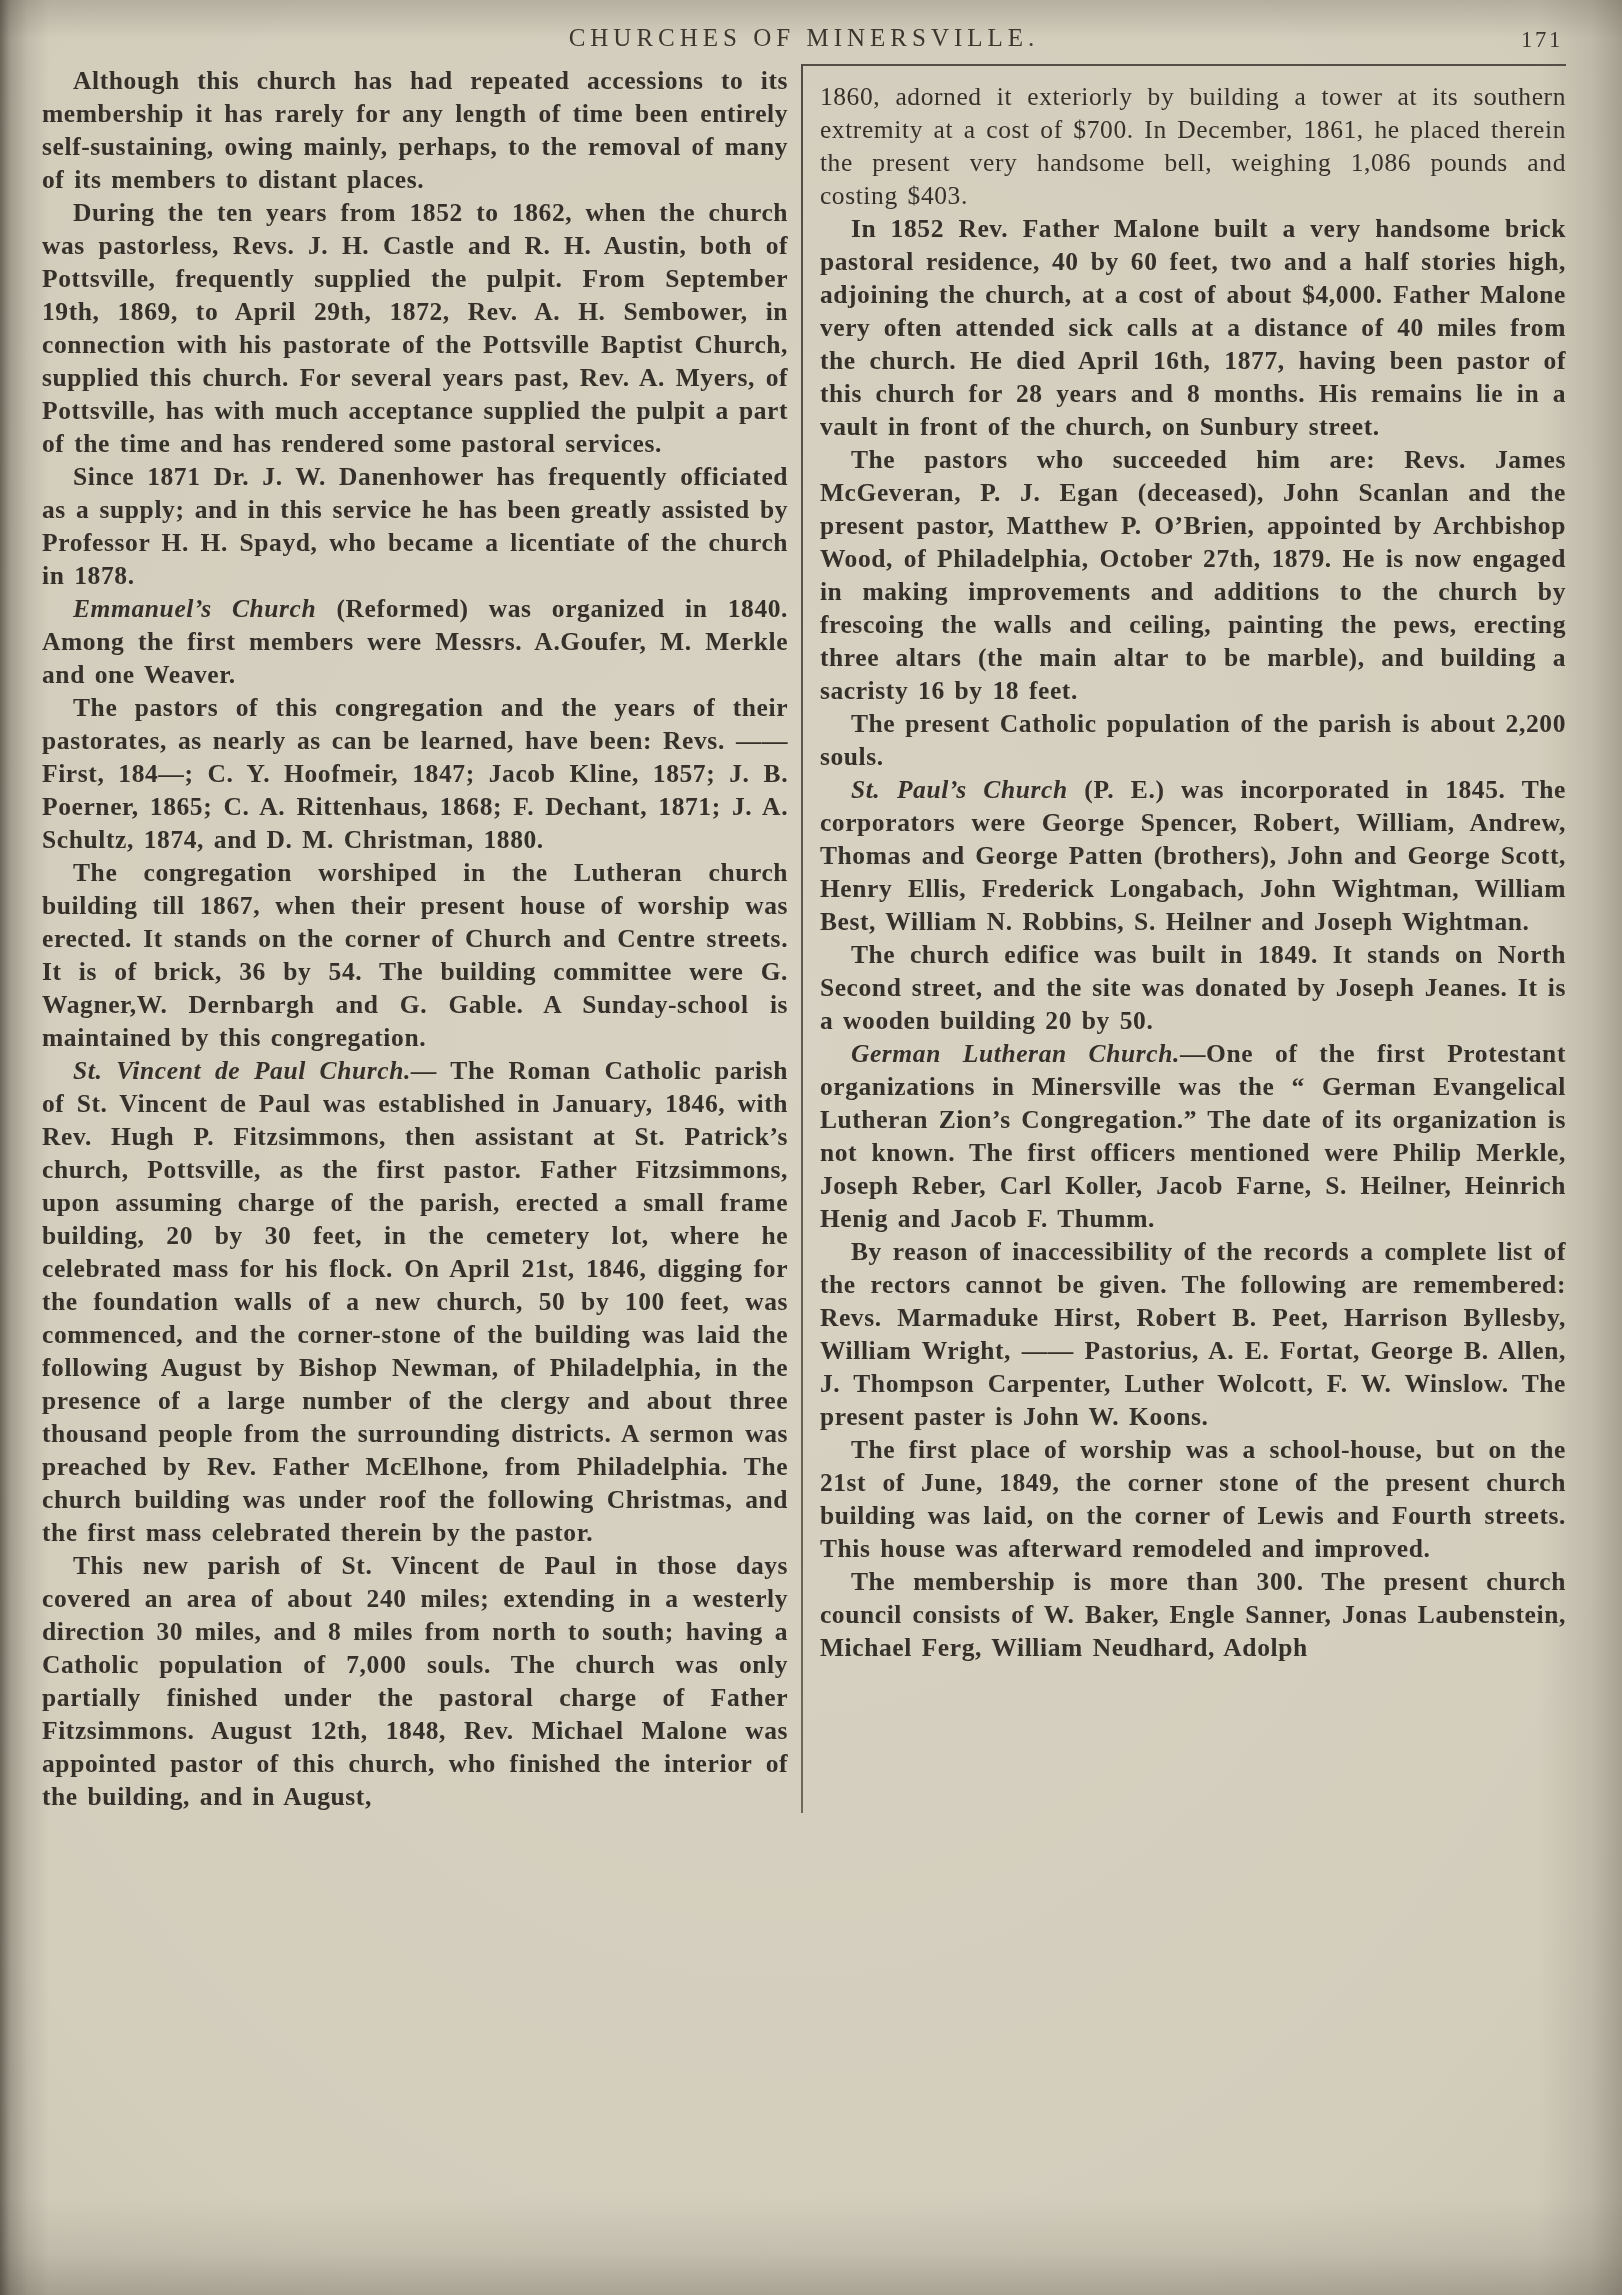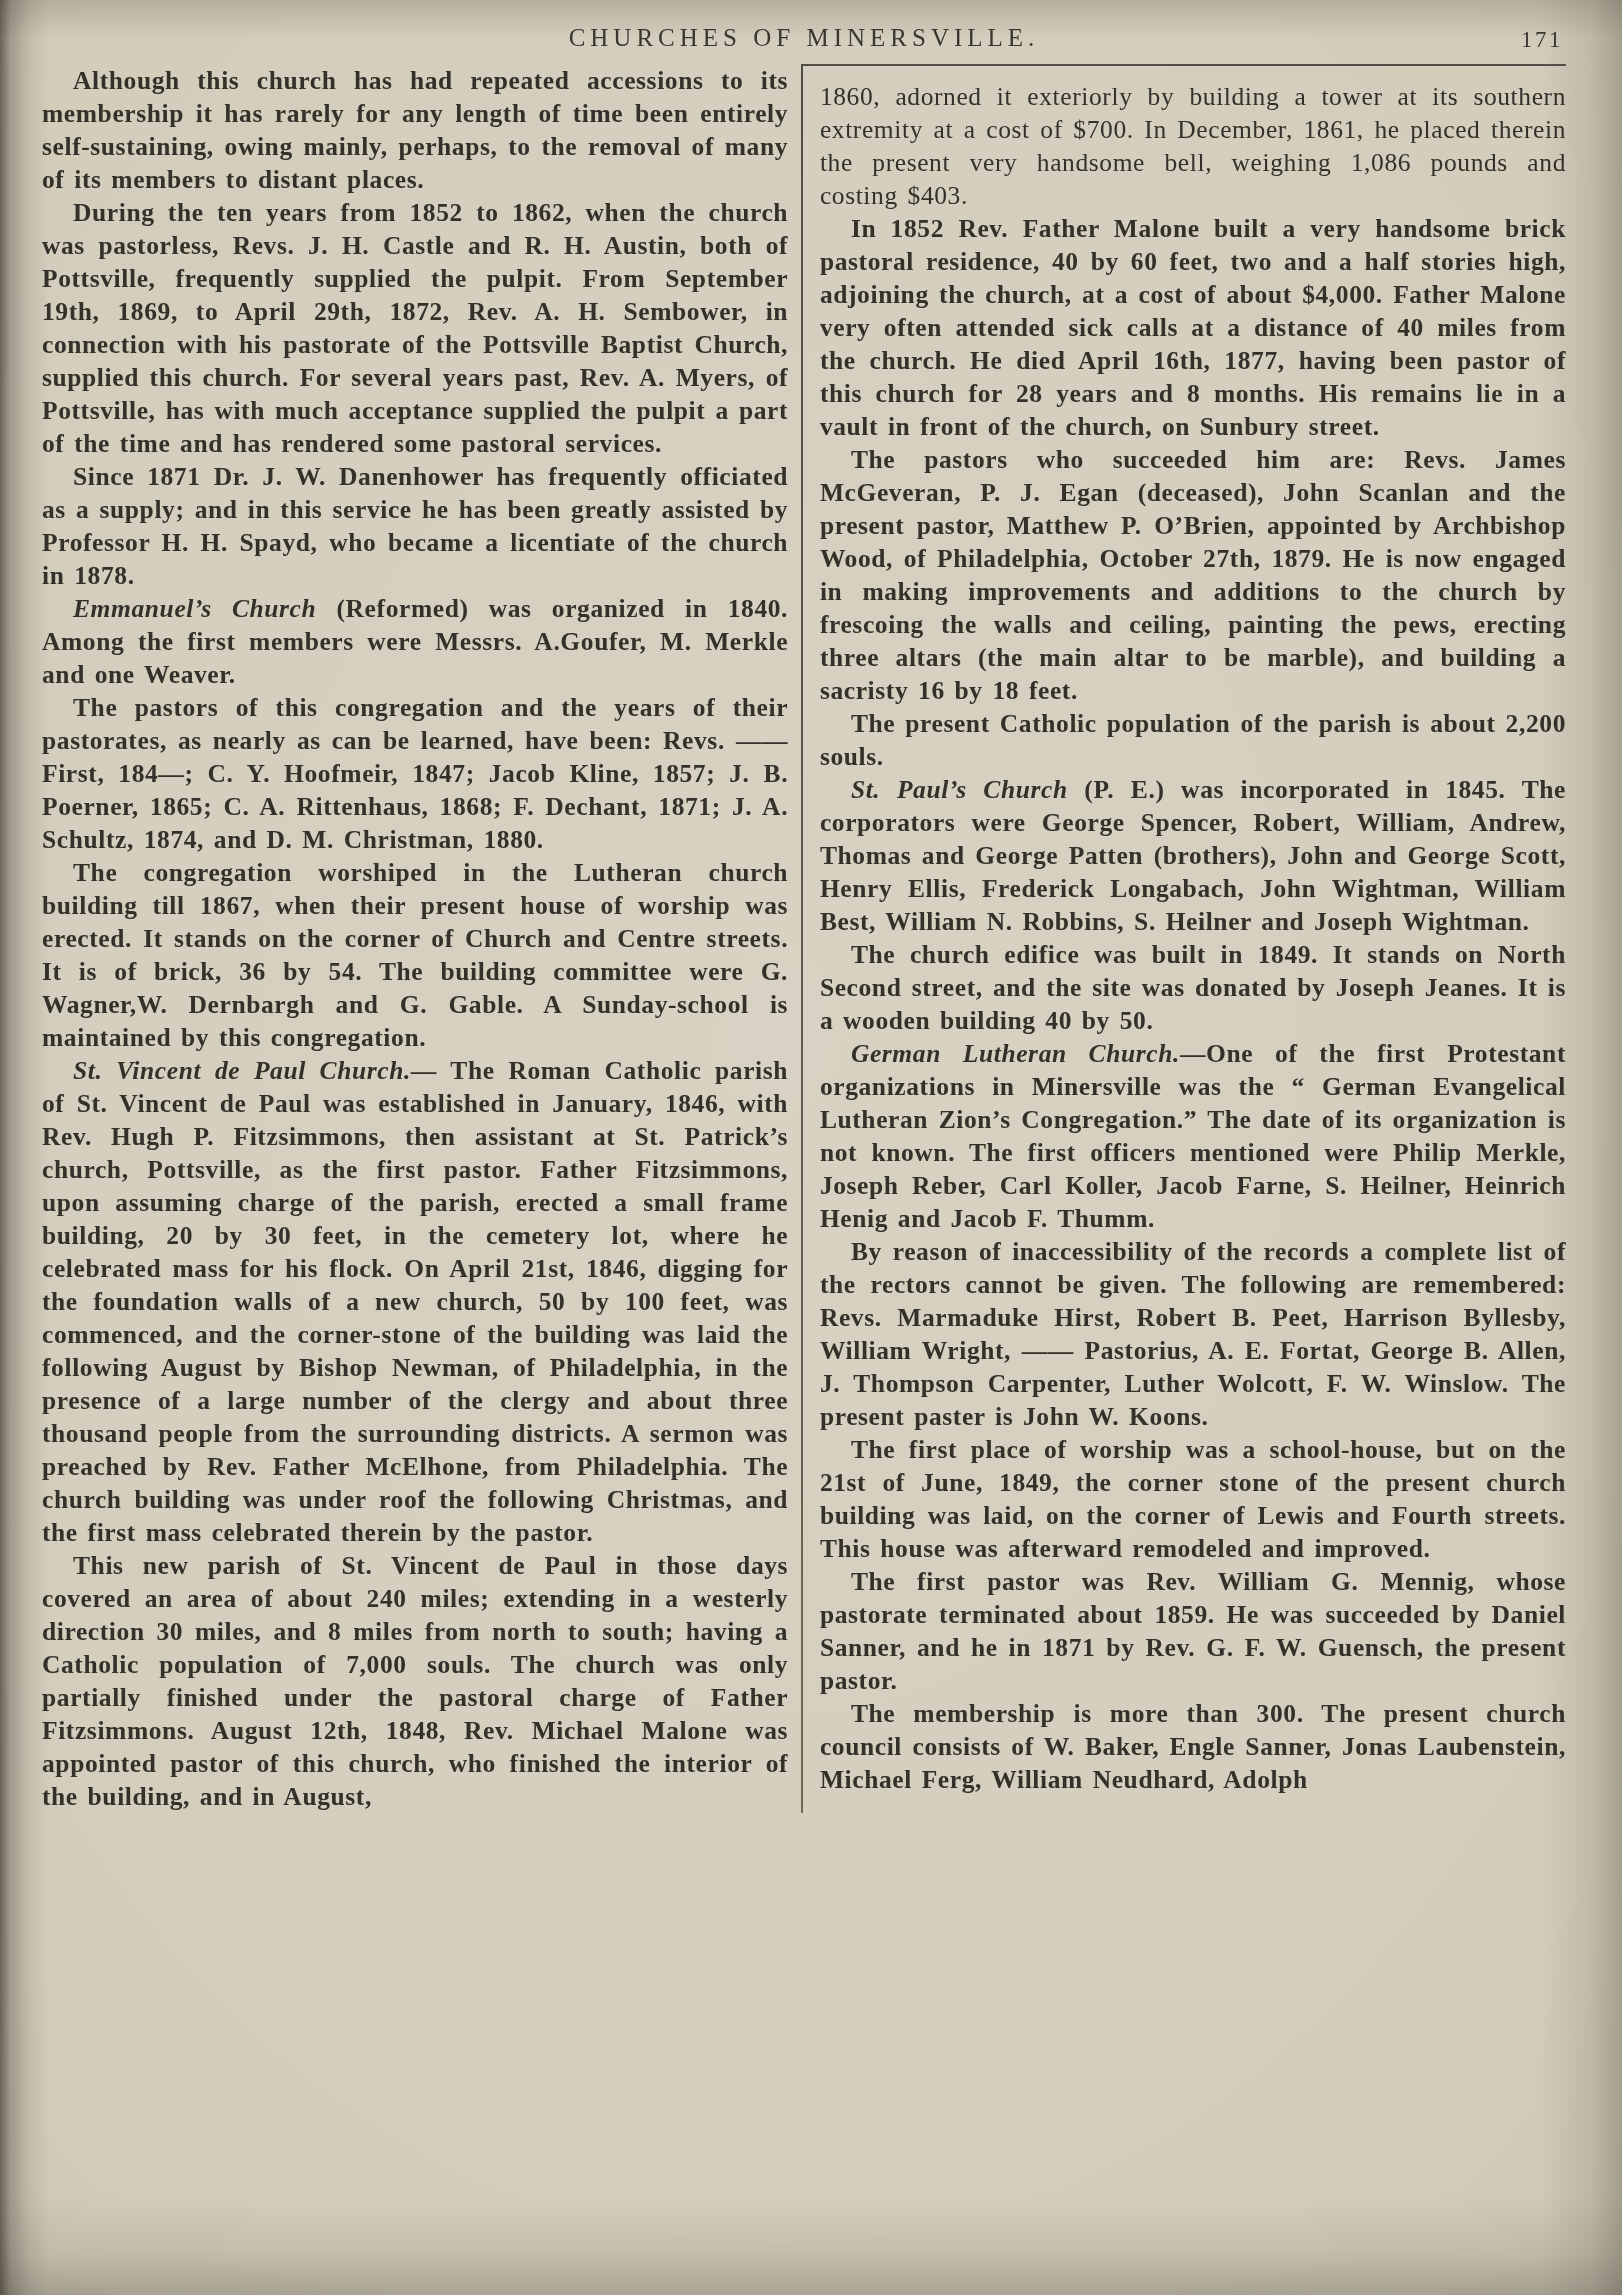--- a/index.html
+++ b/index.html
@@ -99,23 +99,22 @@
         <p class="para indent"><span class="ital">St. Vincent de Paul Church.—</span><span> The Roman Catholic parish of St. Vincent de Paul was established in January, 1846, with Rev. Hugh P. Fitzsimmons, then assistant at St. Patrick’s church, Pottsville, as the first pastor. Father Fitzsimmons, upon assuming charge of the parish, erected a small frame building, 20 by 30 feet, in the cemetery lot, where he celebrated mass for his flock. On April 21st, 1846, digging for the foundation walls of a new church, 50 by 100 feet, was commenced, and the corner-stone of the building was laid the following August by Bishop Newman, of Philadelphia, in the presence of a large number of the clergy and about three thousand people from the surrounding districts. A sermon was preached by Rev. Father McElhone, from Philadelphia. The church building was under roof the following Christmas, and the first mass celebrated therein by the pastor.</span></p>
         <p class="para indent"><span>This new parish of St. Vincent de Paul in those days covered an area of about 240 miles; extending in a westerly direction 30 miles, and 8 miles from north to south; having a Catholic population of 7,000 souls. The church was only partially finished under the pastoral charge of Father Fitzsimmons. August 12th, 1848, Rev. Michael Malone was appointed pastor of this church, who finished the interior of the building, and in August,</span></p>
       </div>
     <div class="col-divider"></div>
     <div class="col col-right">
         <p class="para"><span>1860, adorned it exteriorly by building a tower at its southern extremity at a cost of $700. In December, 1861, he placed therein the present very handsome bell, weighing 1,086 pounds and costing $403.</span></p>
         <p class="para indent"><span>In 1852 Rev. Father Malone built a very handsome brick pastoral residence, 40 by 60 feet, two and a half stories high, adjoining the church, at a cost of about $4,000. Father Malone very often attended sick calls at a distance of 40 miles from the church. He died April 16th, 1877, having been pastor of this church for 28 years and 8 months. His remains lie in a vault in front of the church, on Sunbury street.</span></p>
         <p class="para indent"><span>The pastors who succeeded him are: Revs. James McGeveran, P. J. Egan (deceased), John Scanlan and the present pastor, Matthew P. O’Brien, appointed by Archbishop Wood, of Philadelphia, October 27th, 1879. He is now engaged in making improvements and additions to the church by frescoing the walls and ceiling, painting the pews, erecting three altars (the main altar to be marble), and building a sacristy 16 by 18 feet.</span></p>
         <p class="para indent"><span>The present Catholic population of the parish is about 2,200 souls.</span></p>
         <p class="para indent"><span class="ital">St. Paul’s Church</span><span> (P. E.) was incorporated in 1845. The corporators were George Spencer, Robert, William, Andrew, Thomas and George Patten (brothers), John and George Scott, Henry Ellis, Frederick Longabach, John Wightman, William Best, William N. Robbins, S. Heilner and Joseph Wightman.</span></p>
-        <p class="para indent"><span>The church edifice was built in 1849. It stands on North Second street, and the site was donated by Joseph Jeanes. It is a wooden building 40 by 50.</span></p>
+        <p class="para indent"><span>The church edifice was built in 1849. It stands on North Second street, and the site was donated by Joseph Jeanes. It is a wooden building 20 by 50.</span></p>
         <p class="para indent"><span class="ital">German Lutheran Church.</span><span>—One of the first Protestant organizations in Minersville was the “ German Evangelical Lutheran Zion’s Congregation.” The date of its organization is not known. The first officers mentioned were Philip Merkle, Joseph Reber, Carl Koller, Jacob Farne, S. Heilner, Heinrich Henig and Jacob F. Thumm.</span></p>
         <p class="para indent"><span>By reason of inaccessibility of the records a complete list of the rectors cannot be given. The following are remembered: Revs. Marmaduke Hirst, Robert B. Peet, Harrison Byllesby, William Wright, —— Pastorius, A. E. Fortat, George B. Allen, J. Thompson Carpenter, Luther Wolcott, F. W. Winslow. The present paster is John W. Koons.</span></p>
         <p class="para indent"><span>The first place of worship was a school-house, but on the 21st of June, 1849, the corner stone of the present church building was laid, on the corner of Lewis and Fourth streets. This house was afterward remodeled and improved.</span></p>
-        <p class="para indent"><span>The first pastor was Rev. William G. Mennig, whose pastorate terminated about 1859. He was succeeded by Daniel Sanner, and he in 1871 by Rev. G. F. W. Guensch, the present pastor.</span></p>
         <p class="para indent"><span>The membership is more than 300. The present church council consists of W. Baker, Engle Sanner, Jonas Laubenstein, Michael Ferg, William Neudhard, Adolph</span></p>
       </div>
   </div>
 
 </div>
 
 
 </body></html>

